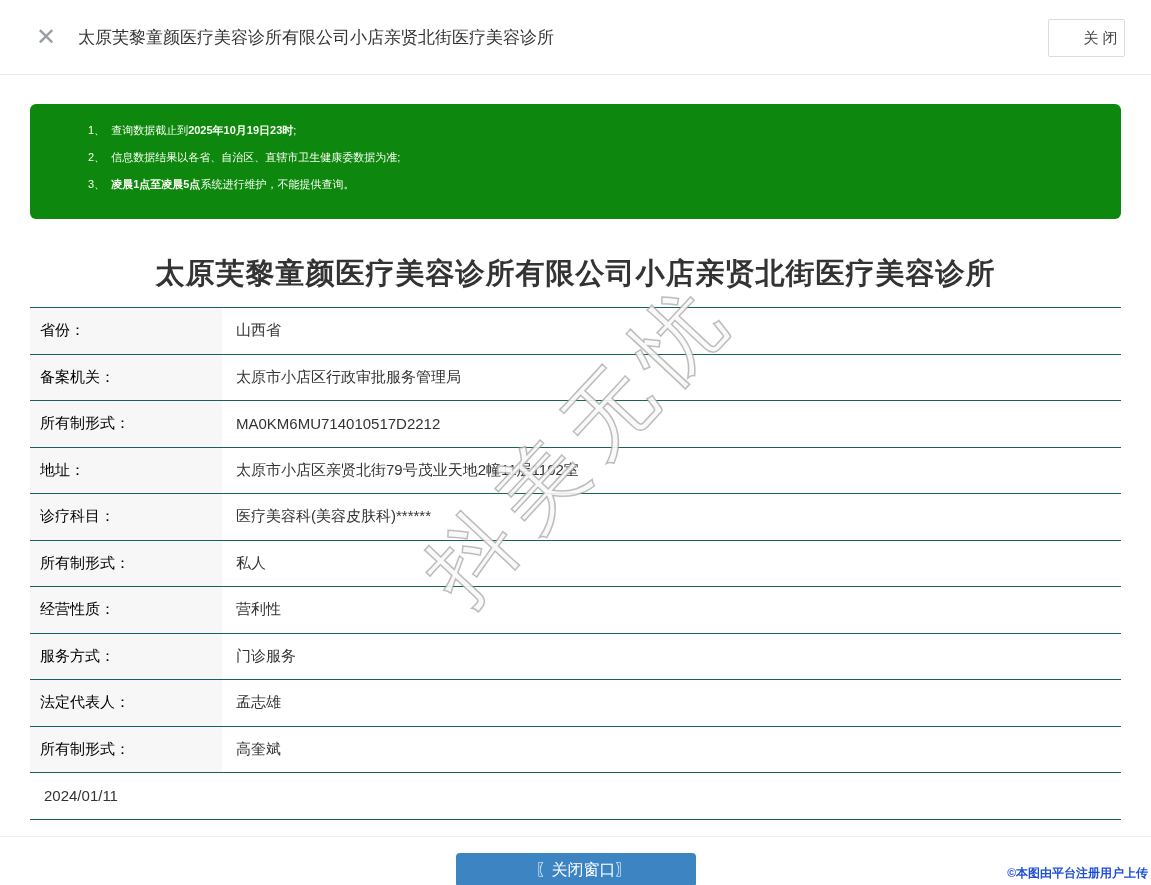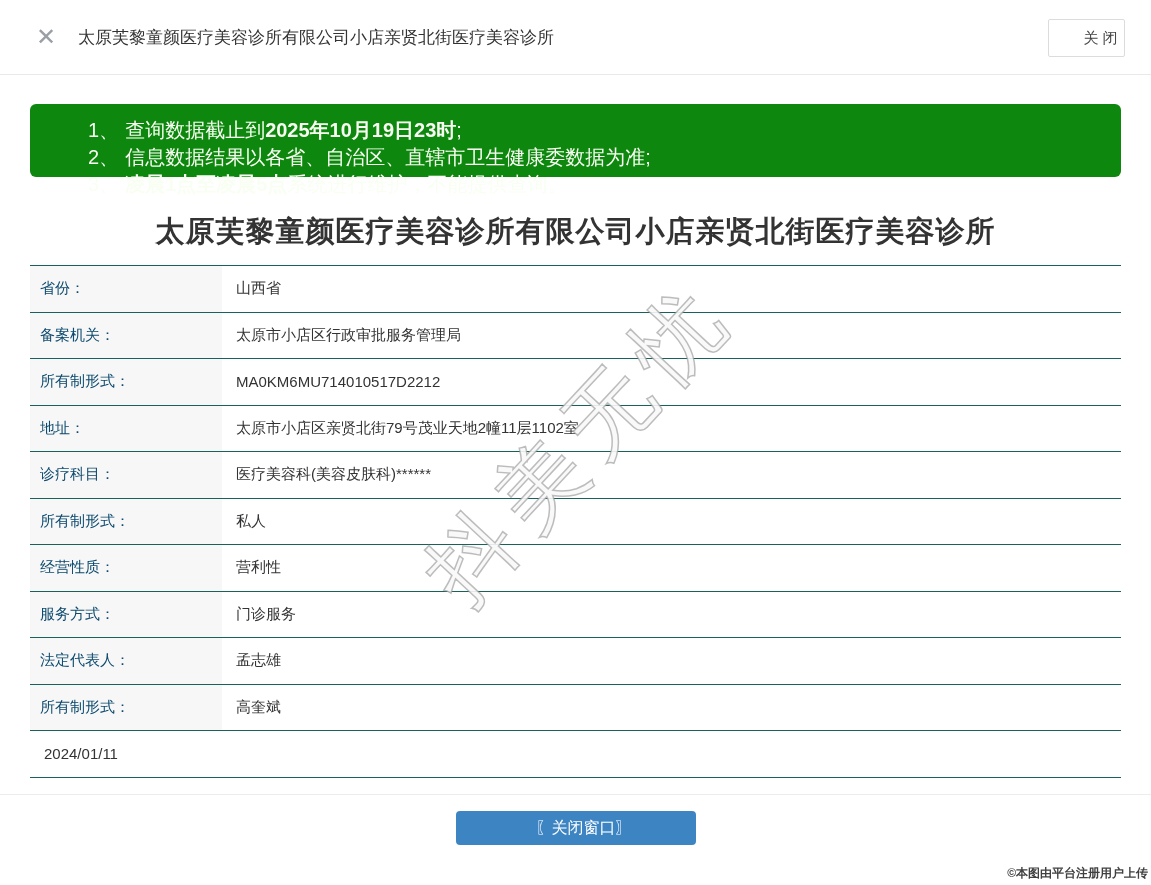--- a/index.html
+++ b/index.html
@@ -27,44 +27,44 @@
   }
   .btn-top-close{
     position:absolute;right:26px;top:19px;width:77px;height:38px;
     background:#fff;border:1px solid #dcdcdc;border-radius:2px;
     font-size:15px;color:#444;cursor:pointer;
     font-family:inherit;
     padding-left:28px;
   }
   
   .notice{
-    margin:29px 30px 0 30px;height:73px;border-radius:6px;
+    margin:29px 30px 0 30px;height:115px;border-radius:6px;
     background:var(--notice-green);color:#f8fff2;
-    padding:13px 20px 11px 58px;font-size:20px;
+    padding:13px 20px 11px 58px;font-size:11px;
   }
   .notice-line{line-height:27px;white-space:nowrap;}
   .notice-num{margin-right:6px;}
   .notice b{font-weight:bold;}
   
   .doc-title{
     margin-top:32px;text-align:center;font-size:29px;font-weight:bold;
     color:#333;letter-spacing:1px;line-height:44px;
   }
   
   .info-table{
     margin:12px 30px 0 30px;
     border-bottom:1.5px solid var(--table-border);
   }
   .info-row{
     display:flex;height:46.5px;align-items:stretch;
     border-top:1.5px solid var(--table-border);
   }
   .info-label{
     width:192px;background:#f7f7f7;display:flex;align-items:center;
-    padding-left:10px;font-size:15px;color:#0c4a6e;flex-shrink:0;
+    padding-left:10px;font-size:15px;color:#000000;flex-shrink:0;
   }
   .info-value{
     flex:1;display:flex;align-items:center;background:#fff;
     padding-left:14px;font-size:15px;color:#333;
   }
   
   .watermark{
     position:absolute;left:330px;top:385px;width:500px;text-align:center;
     font-size:86px;letter-spacing:14px;white-space:nowrap;
     color:rgba(255,255,255,0.85);
@@ -79,21 +79,21 @@
   .footer{
     display:flex;justify-content:center;margin-top:16px;
   }
   .btn-close-window{
     width:240px;height:34px;background:var(--primary-blue);color:#fff;
     border:none;border-radius:4px;font-size:16px;cursor:pointer;
     font-family:inherit;line-height:34px;padding-left:16px;
   }
   .copyright{
     position:absolute;right:3px;bottom:3px;font-size:12px;font-weight:bold;
-    color:#404040;
+    color:#1d4ed8;
     text-shadow:-1px 0 #fff,1px 0 #fff,0 -1px #fff,0 1px #fff;
     text-align:right;
   }
 </style>
 </head>
 <body>
 
 <div class="topbar">
   <span class="x-icon">✕</span>
   <span class="bar-title">太原芙黎童颜医疗美容诊所有限公司小店亲贤北街医疗美容诊所</span>

